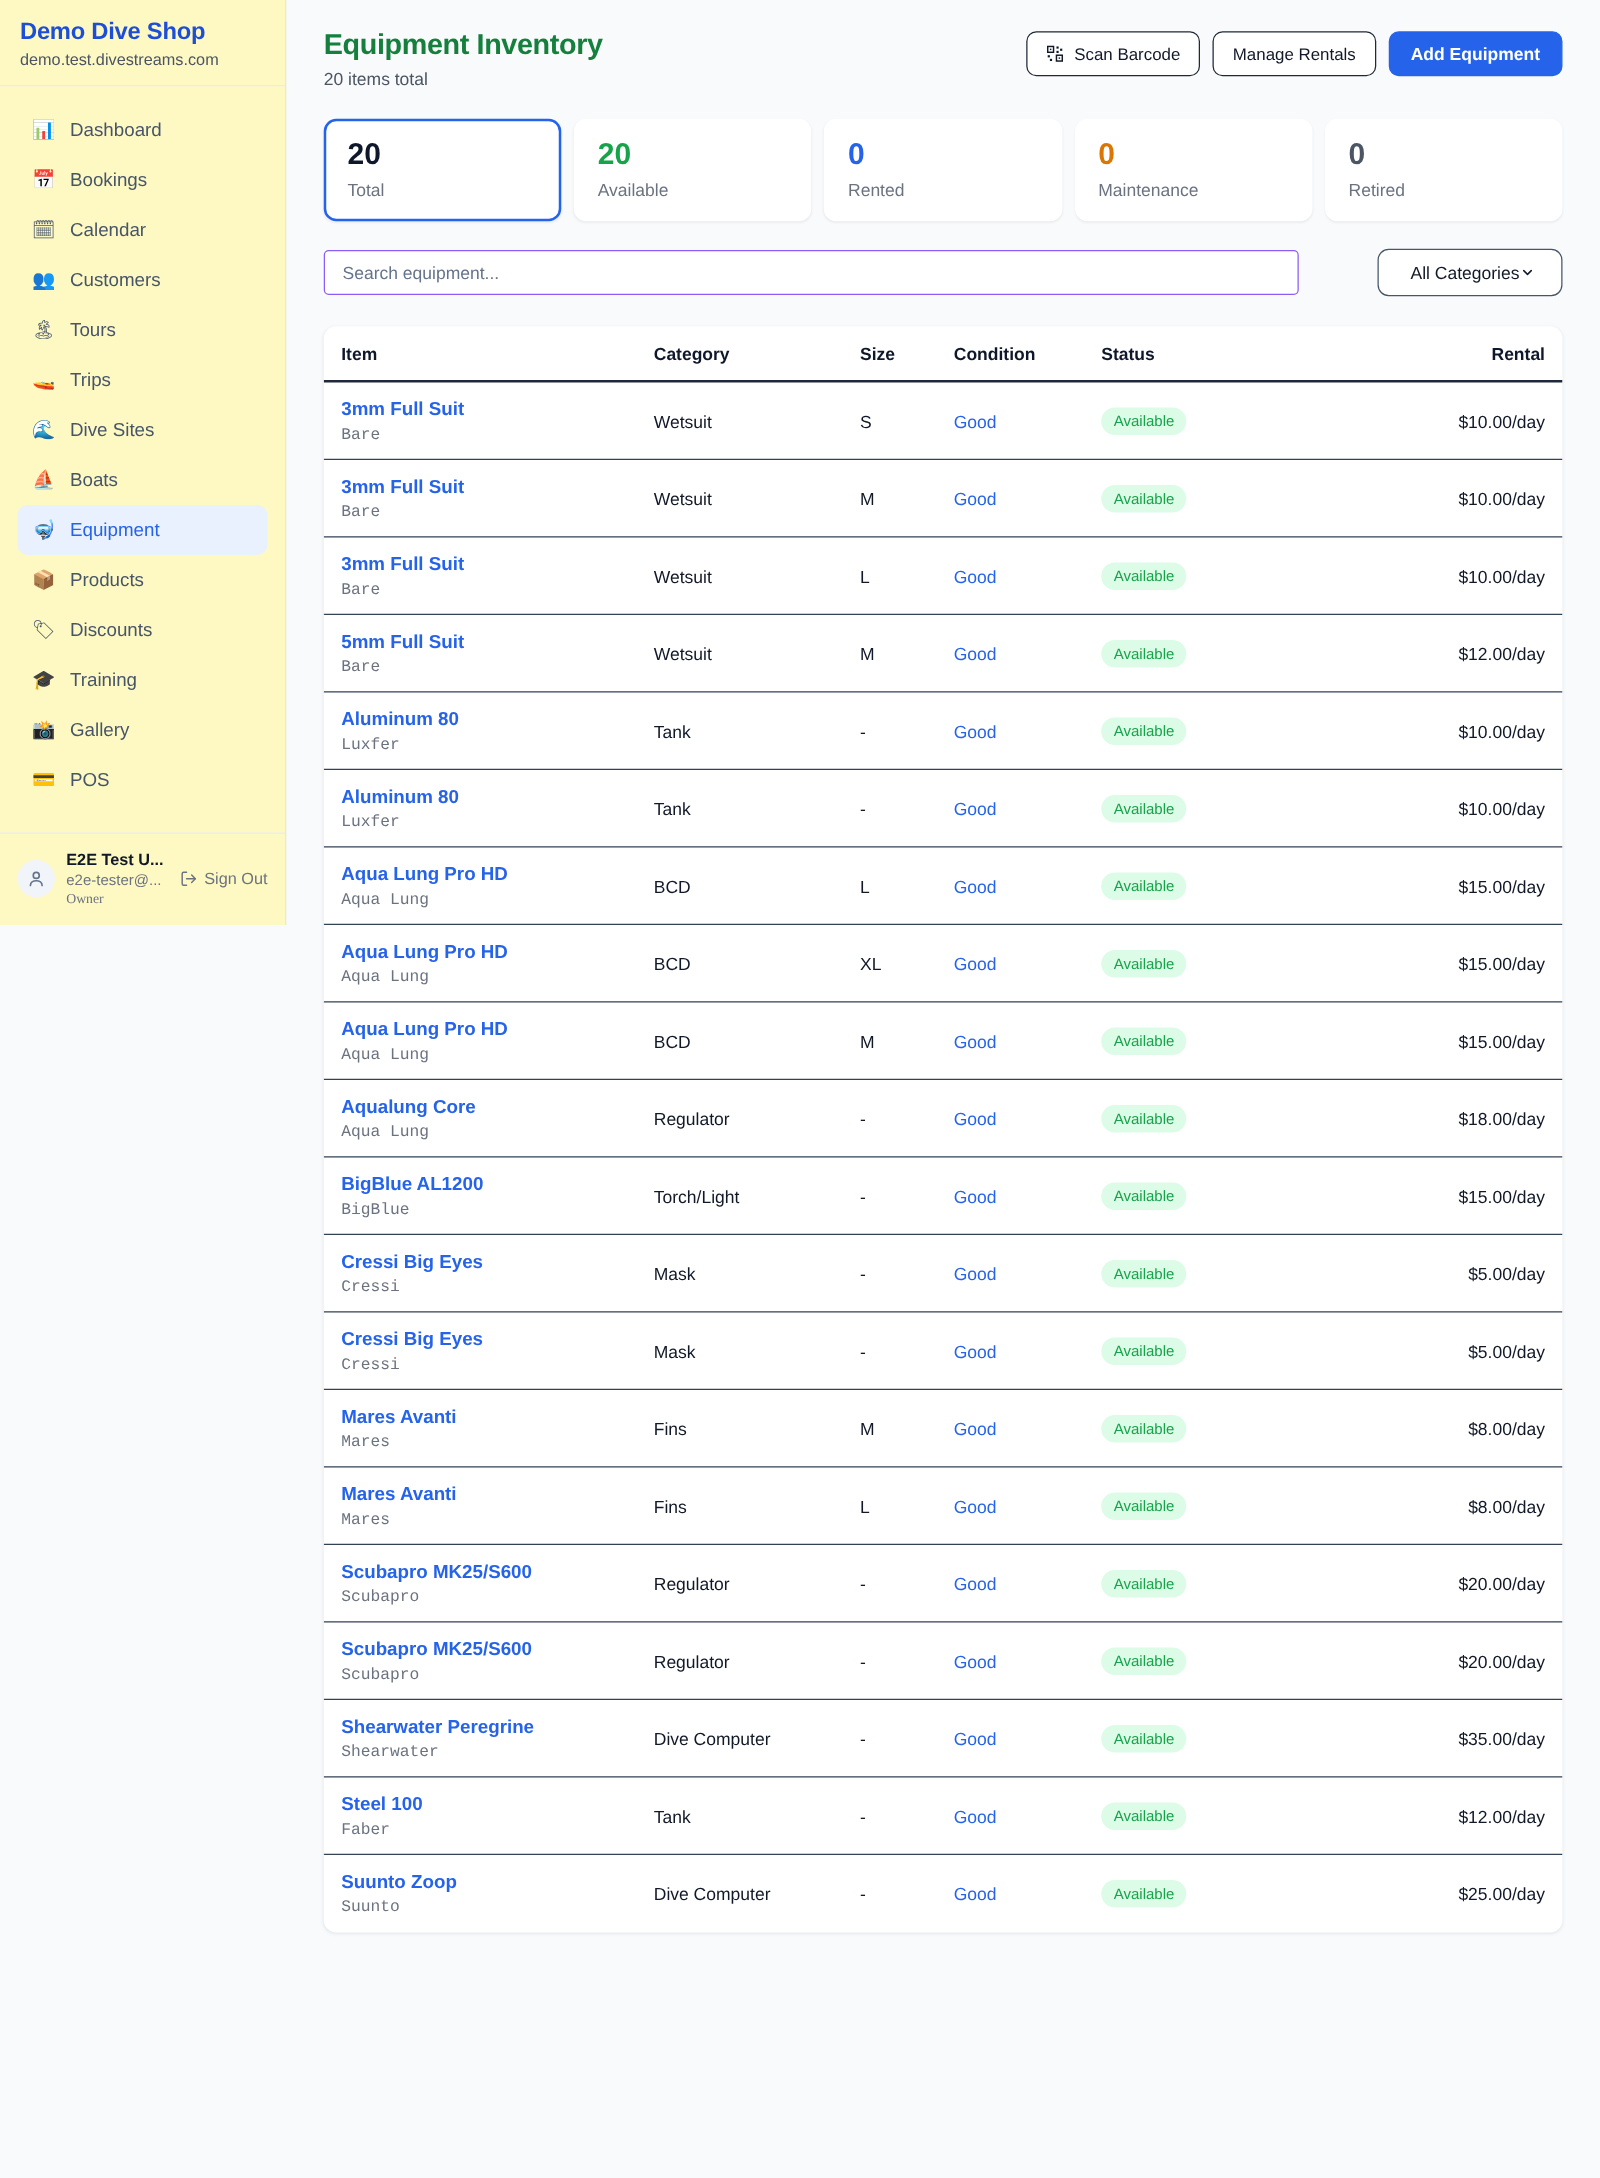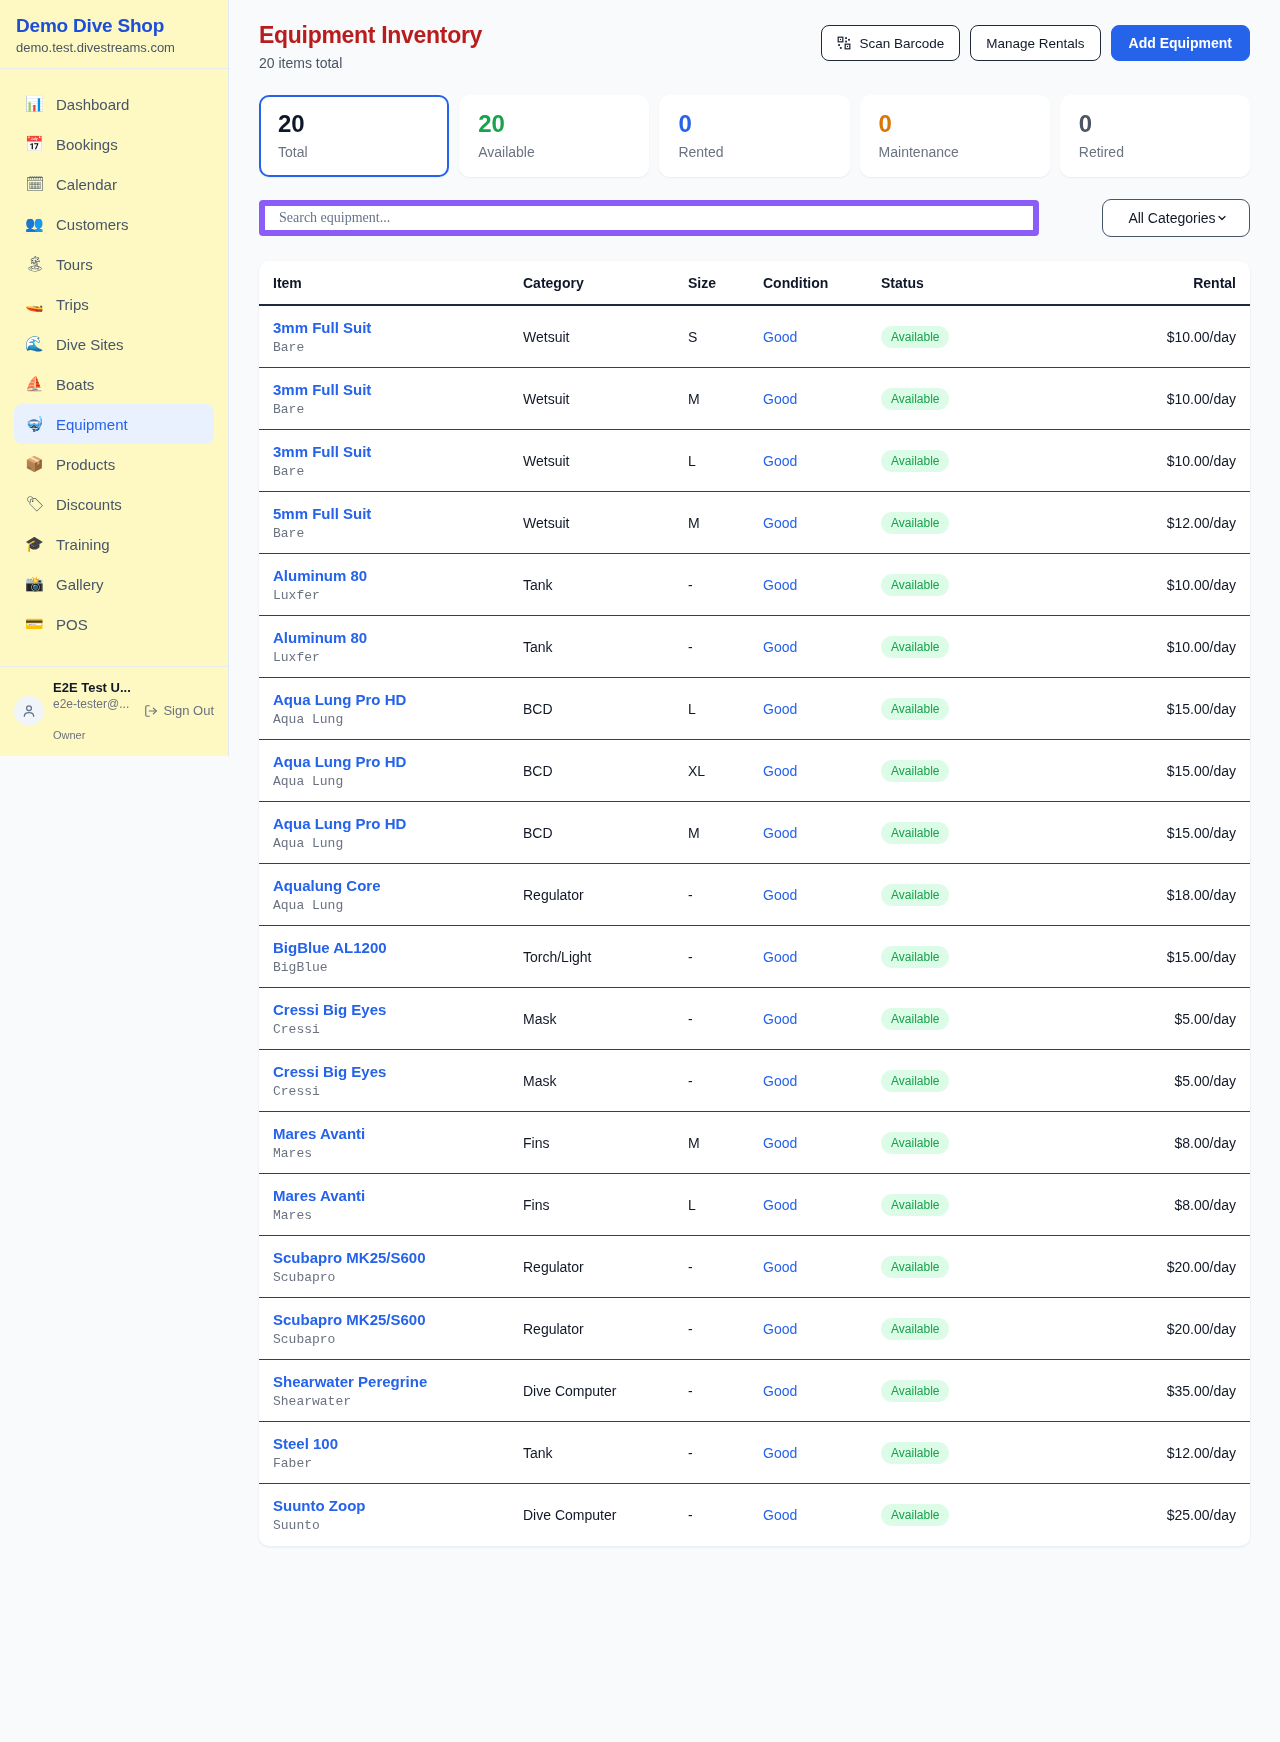--- a/index.html
+++ b/index.html
@@ -31,27 +31,27 @@
     border-top:1px solid #e8ecf1; margin-top:12px; padding:13px 14px 15px 14px;
     display:flex; align-items:center; gap:9px;
   }
   .avatar {
     width:30px; height:30px; border-radius:50%; background:#f1f5f9;
     display:flex; align-items:center; justify-content:center; flex-shrink:0;
   }
   .user-meta { flex:1; min-width:0; }
   .user-name { font-size:13px; font-weight:bold; color:#111827; white-space:nowrap; overflow:hidden; }
   .user-email { font-size:12px; color:#6b7280; margin-top:2px; white-space:nowrap; overflow:hidden; }
-  .user-role { font-size:11px; color:#6b7280; margin-top:18px; }
+  .user-role { font-size:11px; color:#6b7280; margin-top:2px;font-family:Liberation Serif, serif; }
   .signout { display:flex; align-items:center; gap:5px; color:#6b7280; font-size:13px; cursor:pointer; white-space:nowrap; }
 
   
   .main { flex:1; padding:22px 30px 40px 30px; min-width:0; }
   .page-header { display:flex; justify-content:space-between; align-items:flex-start; }
-  .page-title { font-size:23px; font-weight:bold; color:#b91c1c; letter-spacing:-.3px; }
+  .page-title { font-size:23px; font-weight:bold; color:#15803d; letter-spacing:-.3px; }
   .page-subtitle { font-size:14px; color:#4b5563; margin-top:6px; }
   .header-actions { display:flex; gap:10px; align-items:center; margin-top:3px; }
   .btn {
     display:inline-flex; align-items:center; gap:8px; height:36px; padding:0 15px;
     border-radius:8px; font-size:13.5px; cursor:pointer; font-family:inherit;
     background:#ffffff; border:1px solid #1f2937; color:#111827;
   }
   .btn-primary { background:#2563eb; border:1px solid #2563eb; color:#ffffff; font-weight:bold; font-size:14px; padding:0 17px; }
 
   
@@ -60,22 +60,22 @@
     flex:1; background:#ffffff; border:1px solid #ffffff; border-radius:10px;
     padding:14px 18px 16px 18px; box-shadow:0 1px 2px rgba(15,23,42,.06); cursor:pointer;
   }
   .stat-card.active { border:2px solid #2563eb; padding:13px 17px 15px 17px; }
   .stat-value { font-size:24px; font-weight:bold; }
   .stat-label { font-size:14px; color:#6b7280; margin-top:6px; }
 
   
   .filter-row { display:flex; gap:16px; margin-top:22px; align-items:center; }
   .search-input {
-    flex:1; height:36px; border:6px solid #8b5cf6; border-radius:4px; background:#ffffff;
-    padding:0 14px; font-size:14px; font-family:Liberation Serif, serif; color:#111827; outline:none;
+    flex:1; height:36px; border:1px solid #8b5cf6; border-radius:4px; background:#ffffff;
+    padding:0 14px; font-size:14px; font-family:Liberation Sans, sans-serif; color:#111827; outline:none;
   }
   .search-input::placeholder { color:#64748b; }
   .select {
     width:148px; height:38px; border:1px solid #475569; border-radius:9px; background:#ffffff;
     display:flex; align-items:center; justify-content:center; padding:0 10px 0 14px;
     font-size:14px; color:#111827; cursor:pointer; flex-shrink:0;margin-left:47px;
   }
 
   
   .table-card {

